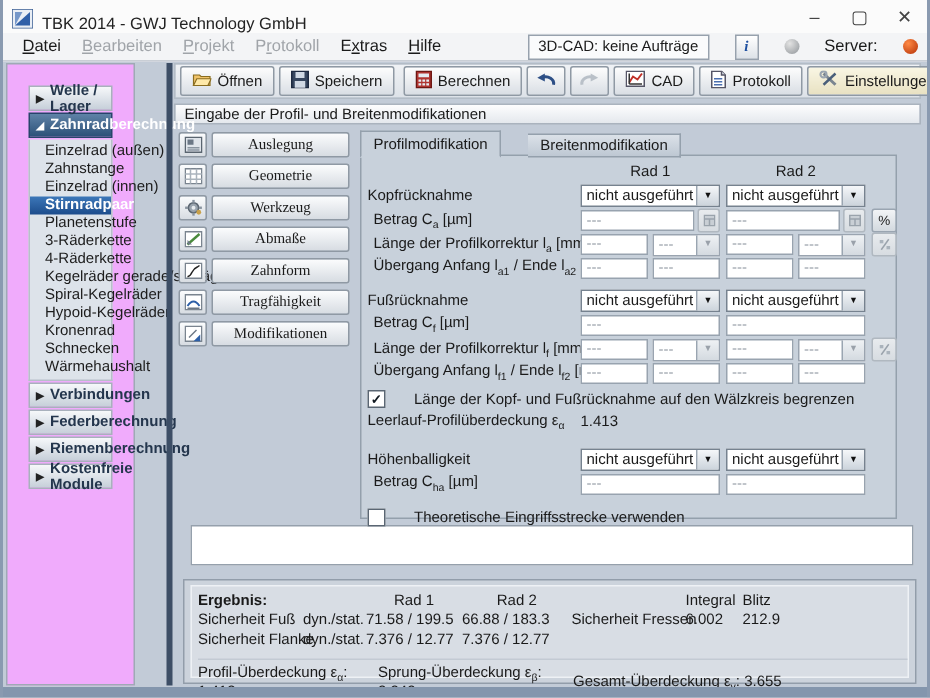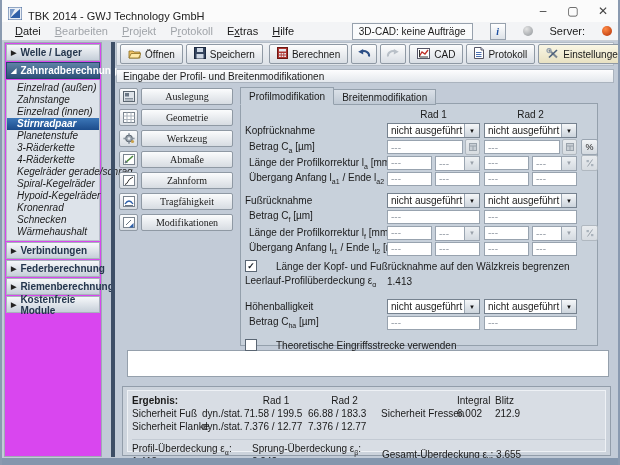--- a/index.html
+++ b/index.html
@@ -33,45 +33,45 @@
   .tbtn{height:18px;display:flex;align-items:center;gap:4px;padding:0 7px;font-size:10px;
     background:linear-gradient(#fdfdfd,#d9dee4);border:1px solid #8f99a4;border-radius:2px;}
   .tbtn.cream{background:linear-gradient(#f9f6e4,#e8e1c2);}
   .tbtn.iconic{padding:0 5px;}
   .sep{width:42px;}
   
   .subheader{position:absolute;top:69px;left:114px;right:4px;height:14px;
     background:linear-gradient(#fdfdfe,#e4e8ed);border:1px solid #aab3be;display:flex;
     align-items:center;padding-left:6px;font-size:10px;box-sizing:border-box;}
   
-  .sidebar{position:absolute;top:42px;left:2px;width:98px;bottom:8px;background:#d946ef;
-    border:1px solid #9fa9b5;box-sizing:border-box;padding:1px;}
+  .sidebar{position:absolute;top:42px;left:2px;width:86px;bottom:8px;background:#f0abfc;
+    border:1px solid #9fa9b5;box-sizing:border-box;padding:14px;}
   .vdivider{position:absolute;top:42px;left:109px;width:4px;bottom:8px;background:#3d4e66;}
   .sgroup{height:15px;display:flex;align-items:center;gap:4px;padding-left:4px;margin-bottom:1px;
     background:linear-gradient(#f6f8fa,#c6cfd9);border:1px solid #a8b1bc;font-weight:bold;
     color:#24364d;font-size:10px;}
   .sgroup .tri{font-size:7px;color:#222;}
   .sgroup.open{background:linear-gradient(#5f82a7,#2c5178);color:#fff;border-color:#27456a;}
   .sgroup.open .tri{color:#fff;}
   .sitems{background:#dde3ea;border:1px solid #b7bfc9;border-top:none;padding:2px 0 2px 0;margin-bottom:1px;}
-  .sitem{height:12px;line-height:12px;padding-left:10px;color:#1c1c1c;font-size:10px;white-space:nowrap;font-style:italic;}
+  .sitem{height:12px;line-height:12px;padding-left:10px;color:#1c1c1c;font-size:10px;white-space:nowrap;}
   .sitem.sel{background:linear-gradient(#3c77b8,#1c4c8c);color:#fff;font-weight:bold;}
   
   .modules{position:absolute;top:88px;left:117px;width:114px;font-family:Liberation Serif, serif;}
   .mrow{display:flex;gap:3px;margin-bottom:4px;align-items:center;}
   .micon{width:17px;height:15px;background:linear-gradient(#fbfcfd,#d7dce2);border:1px solid #8f99a4;
     border-radius:2px;display:flex;align-items:center;justify-content:center;}
   .mbtn{flex:1;height:15px;background:linear-gradient(#fbfcfd,#d7dce2);border:1px solid #8f99a4;
     border-radius:2px;display:flex;align-items:center;justify-content:center;font-size:10px;}
   
   .tabs{position:absolute;top:87px;left:238px;display:flex;z-index:3;}
   .tab{height:16px;padding:0 8px;display:flex;align-items:center;font-size:10px;
     border:1px solid #94a0ac;}
   .tab.active{background:#c8d1db;border-bottom:1px solid #c8d1db;}
-  .tab.inactive{background:linear-gradient(#dbe1e8,#bec8d3);height:14px;margin-top:2px;border-left:none;}
+  .tab.inactive{background:linear-gradient(#dbe1e8,#bec8d3);height:14px;margin-top:2px;border-left:none;margin-left:18px;}
   .panel{position:absolute;top:103px;left:238px;width:358px;height:243px;border:1px solid #94a0ac;
     background:#c8d1db;box-sizing:border-box;padding:4px 0 0 4px;z-index:2;}
   .frow{display:grid;grid-template-columns:138px 93px 93px 15px;column-gap:4px;align-items:center;
     height:15px;margin-bottom:1px;}
   .hdrrow{height:13px;margin-bottom:2px;}
   .colhdr{text-align:center;font-size:10px;}
   .flabel{font-size:10px;white-space:nowrap;}
   .flabel.ind{padding-left:4px;}
   sub{font-size:7px;}
   .combo{display:flex;height:15px;background:#fff;border:1px solid #76828f;box-sizing:border-box;}

